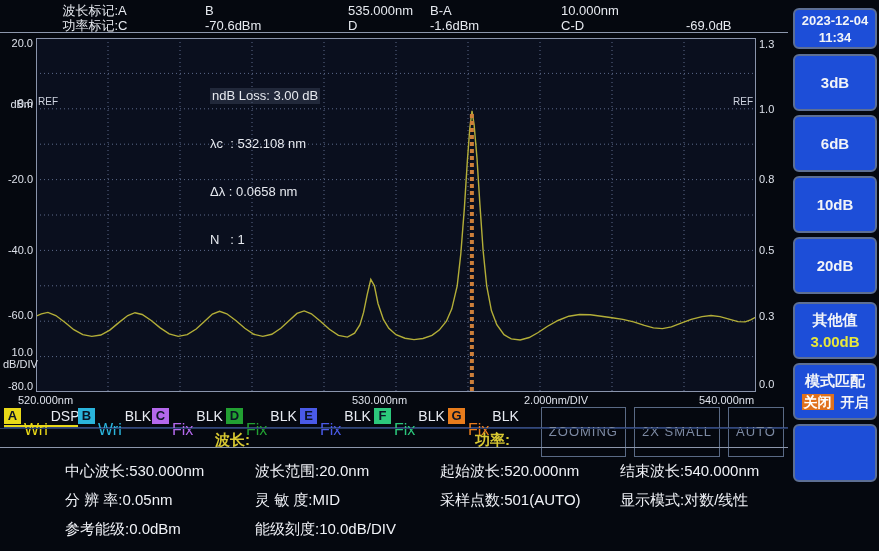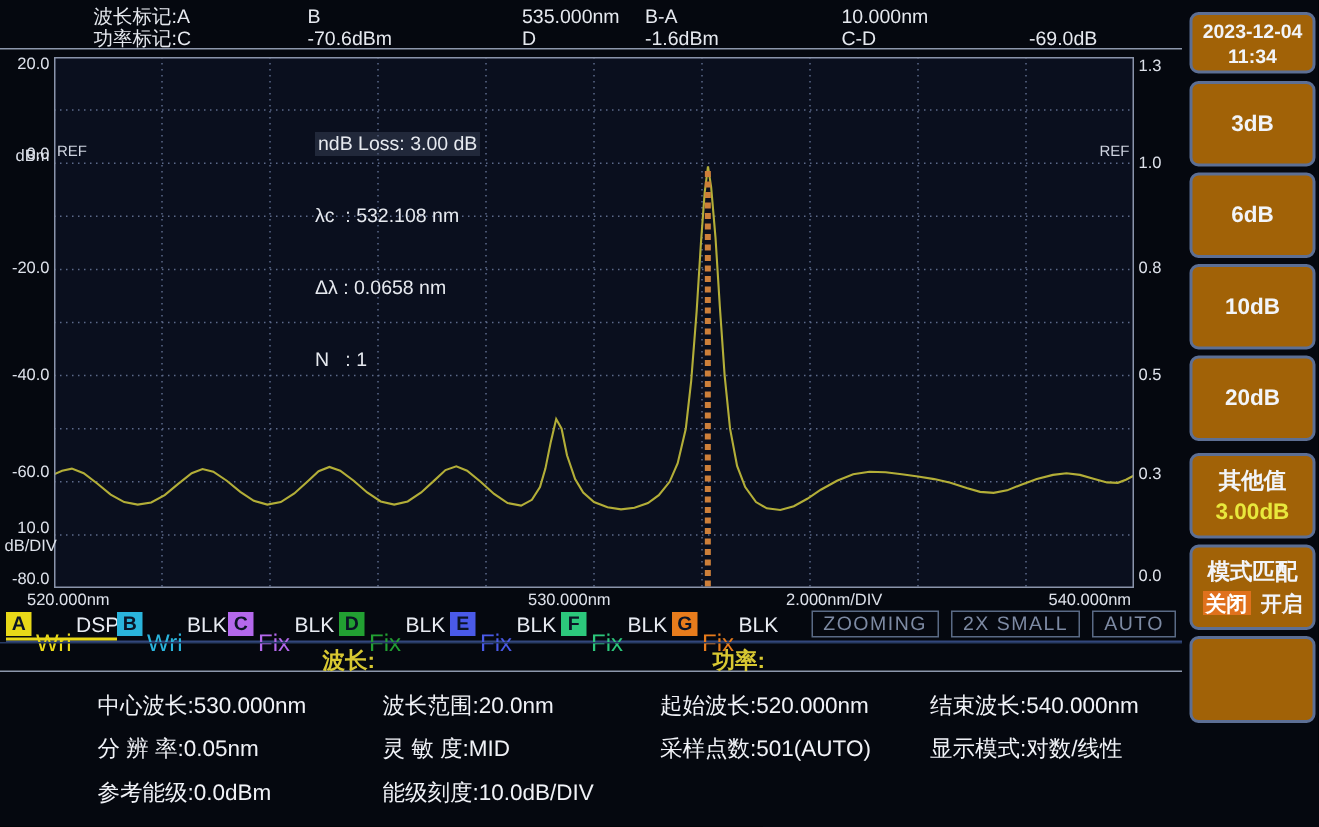--- a/index.html
+++ b/index.html
@@ -8,21 +8,21 @@
   #app { position:relative; width:879px; height:551px; background:#05080f; color:#e6e9ef; overflow:hidden; }
 
   
   #header { position:absolute; left:0; top:0; width:788px; height:33px; border-bottom:1px solid #8d97ac; padding-top:3px; }
   .hrow { display:grid; grid-template-columns:118px 87px 143px 82px 131px 125px 1fr; font-size:13px; height:15px; line-height:15px; }
   .hrow .hlabel { text-align:right; }
   .hrow span { white-space:nowrap; }
 
   
   #sidebar { position:absolute; left:790px; top:0; width:89px; height:551px; display:flex; flex-direction:column; padding:8px 2px 6px 3px; gap:4px; }
-  .skey { background:#a16207; border:2px solid #5d6f94; border-radius:6px; color:#f2f4f8; display:flex; flex-direction:column; align-items:center; justify-content:center; font-size:15px; font-weight:bold; height:57px; flex:none; }
+  .skey { background:#1d4ed8; border:2px solid #5d6f94; border-radius:6px; color:#f2f4f8; display:flex; flex-direction:column; align-items:center; justify-content:center; font-size:15px; font-weight:bold; height:57px; flex:none; }
   #datetime-box { height:41px; font-size:13px; line-height:17px; margin-bottom:1px; }
   .skey .yellow-val { color:#e8e83c; margin-top:3px; }
   .skey .mode-line { margin-top:3px; font-size:14px; }
   .mode-off { background:#e0711c; color:#fff; padding:0 2px; }
   .mode-on { color:#f2f4f8; margin-left:3px; }
 
   
   #plot-svg { position:absolute; left:36px; top:38px; }
   .tick { position:absolute; font-size:11px; line-height:12px; color:#dde1ea; white-space:nowrap; }
   .tick.r { text-align:right; width:30px; left:3px; }
@@ -35,21 +35,21 @@
   .xlab { position:absolute; top:394px; font-size:11px; color:#dde1ea; white-space:nowrap; }
 
   
   #legend { position:absolute; left:4px; top:406px; width:784px; height:22px; display:flex; align-items:center; border-bottom:1px solid #33477c; }
   .trace { width:74px; height:20px; display:flex; align-items:center; gap:3px; border-bottom:2px solid transparent; cursor:default; }
   .trace.active { border-bottom-color:var(--c); }
   .tkey { width:17px; height:16px; background:var(--c); color:#0b1426; font-size:13px; font-weight:bold; display:flex; align-items:center; justify-content:center; flex:none; }
   .tmode { color:var(--c); font-size:16px;margin-top:28px; }
   .tstat { color:#e8ebf2; font-size:14px; }
   #badges { position:absolute; right:95px; top:407px; display:flex; gap:8px; }
-  .badge { border:1px solid #5a6a85; color:#7d8aa3; font-size:13px; letter-spacing:1px; padding:0 7px; line-height:16px; }
+  .badge { border:1px solid #5a6a85; color:#7d8aa3; font-size:13px; letter-spacing:1px; padding:16px 7px; line-height:16px; }
 
   
   #section-band { position:absolute; left:0; top:428px; width:788px; height:20px; border-top:1px solid #273a63; border-bottom:1px solid #8d97ac; }
   .sect-title { position:absolute; top:2px; font-size:15px; font-weight:bold; color:#d8c832; }
   #params { position:absolute; left:0; top:456px; width:788px; display:grid; grid-template-columns:190px 185px 180px 1fr; padding-left:65px; }
   #params .pcell { font-size:15px; line-height:29px; white-space:pre; color:#f0f2f7; }
 </style>
 </head>
 <body>
 

